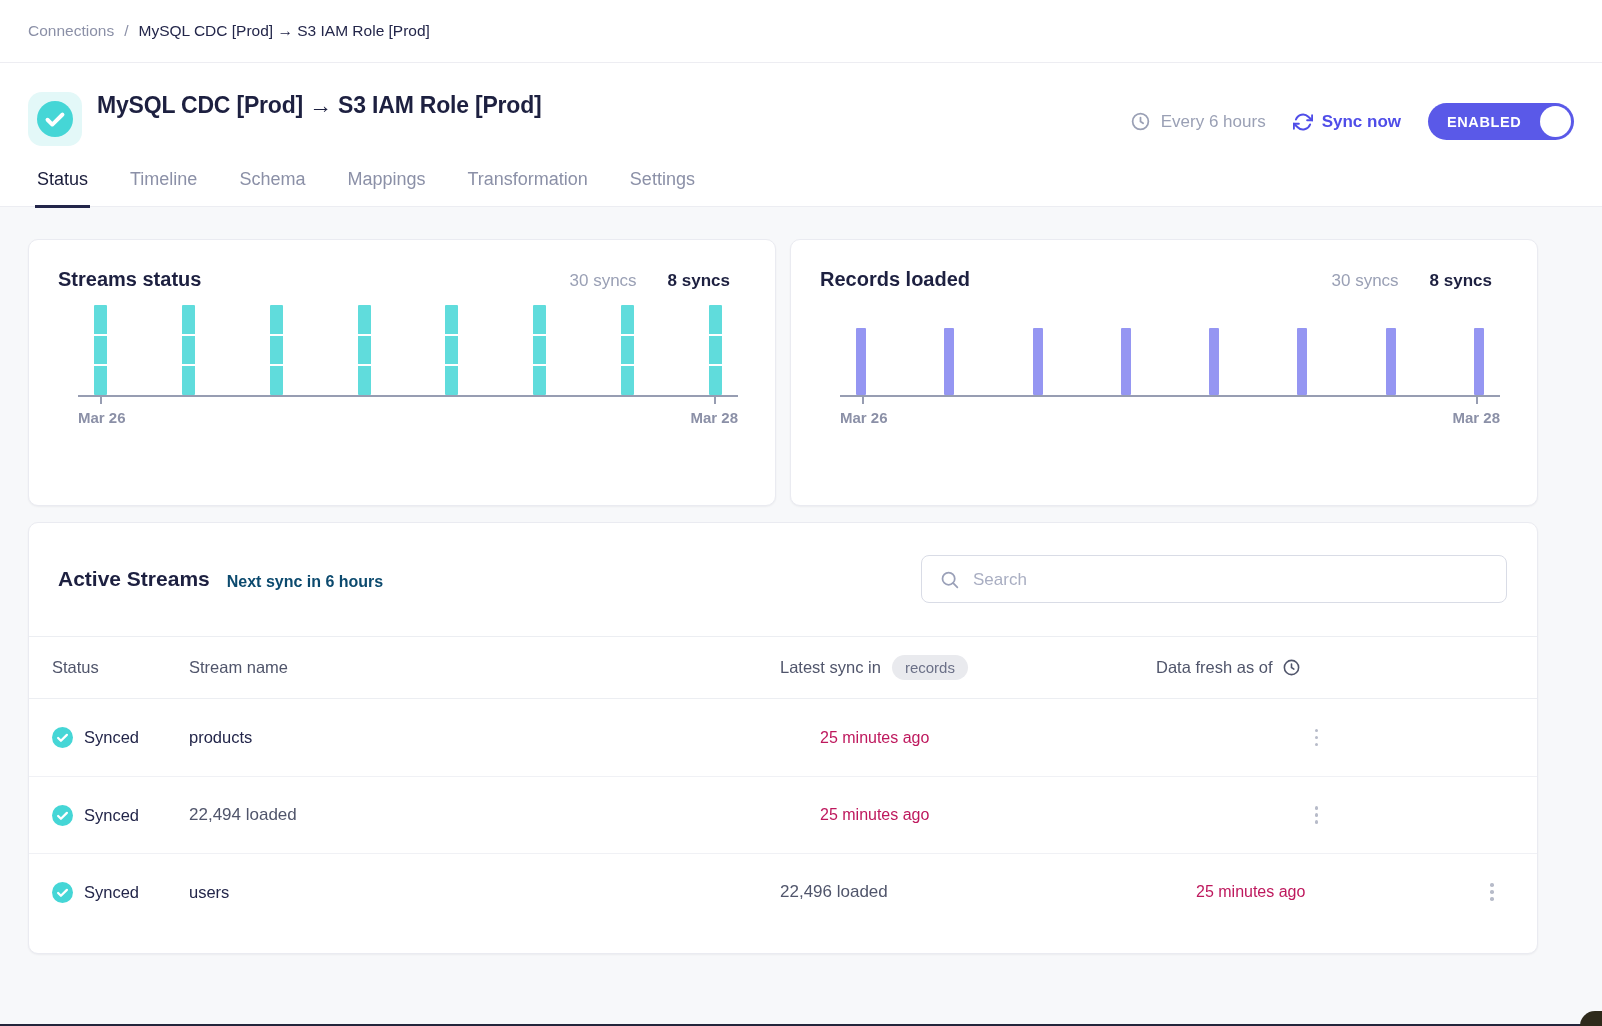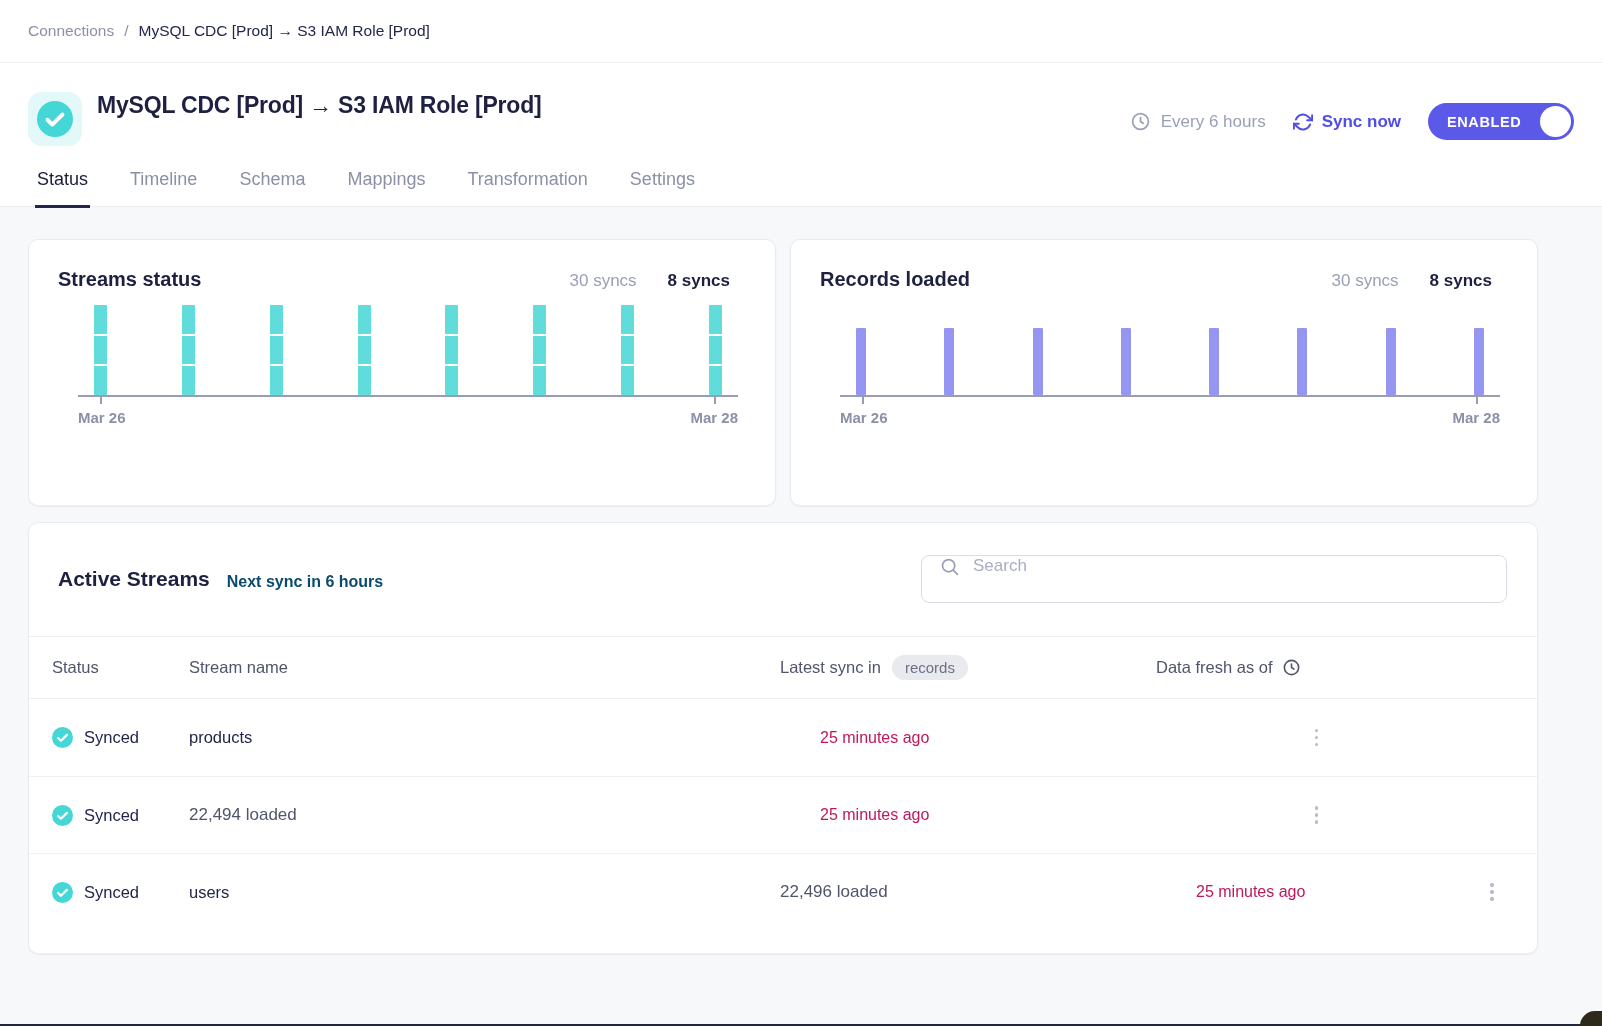--- a/index.html
+++ b/index.html
@@ -65,21 +65,21 @@
   .tick { position:absolute; top:2px; width:2px; height:7px; background:#979db2; }
   .tick.l { left:22px; } .tick.r { right:22px; }
   .xlabels { display:flex; justify-content:space-between; margin-top:12px; font-size:15px; color:#8b90a7;font-weight:bold; }
   
   .streams-card { width:1510px; height:432px; margin-top:16px; }
   .streams-head { display:flex; align-items:center; padding:32px 30px 0 29px; }
   .streams-title { font-size:21px; font-weight:700; color:#1d2040; }
   .streams-sub { margin-left:17px; font-size:16px; font-weight:600; color:#0c4a6e; padding-top:5px; }
   .search-box {
     margin-left:auto; width:586px; height:48px; border:1px solid #d9dce6; border-radius:8px;
-    display:flex; align-items:flex-start; padding:0 17px; gap:13px; background:#fff;
+    display:flex; align-items:flex-end; padding:12px 17px; gap:13px; background:#fff;
   }
   .search-box input { border:none; outline:none; flex:1; font-size:17px; color:#23264a; font-family:"Liberation Sans",sans-serif; background:transparent; }
   .search-box input::placeholder { color:#a9aec2; }
   .t-grid { display:grid; grid-template-columns:137px 591px 376px 1fr 30px; align-items:center; padding:0 30px 0 23px; }
   .table-header { height:63px; margin-top:33px; border-top:1px solid #eceef2; border-bottom:1px solid #eceef2; color:#50556b; font-size:16.5px; }
   .th-latest { display:flex; align-items:center; gap:11px; }
   .unit-badge { background:#e9eaee; color:#6b7087; border-radius:14px; padding:4px 13px; font-size:15px; cursor:pointer; }
   .th-fresh { display:flex; align-items:center; gap:10px; }
   .row { height:77px; border-top:1px solid #f0f1f5; cursor:pointer; }
   .row:first-child { border-top:none; }

